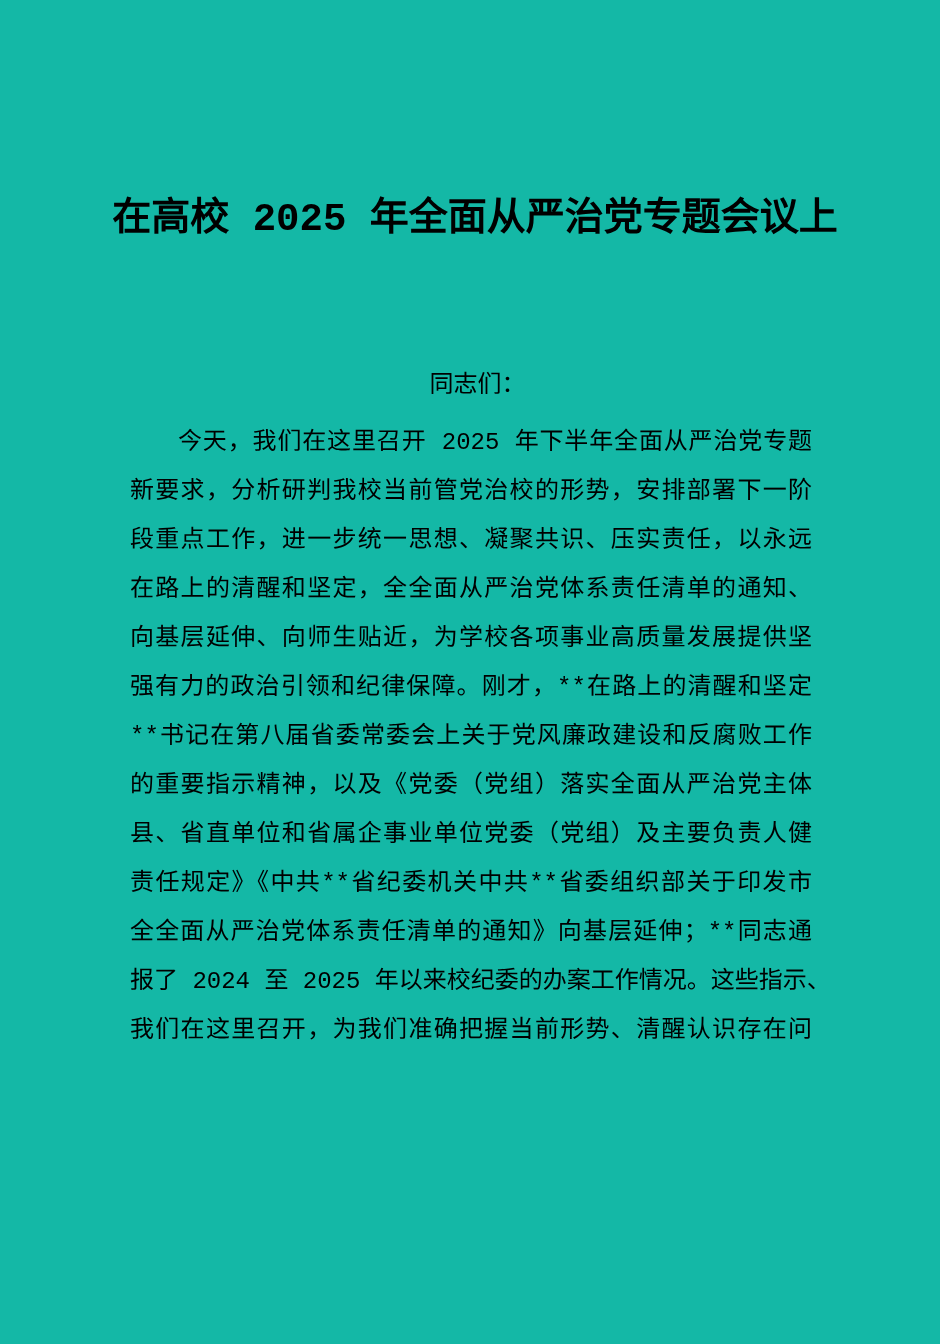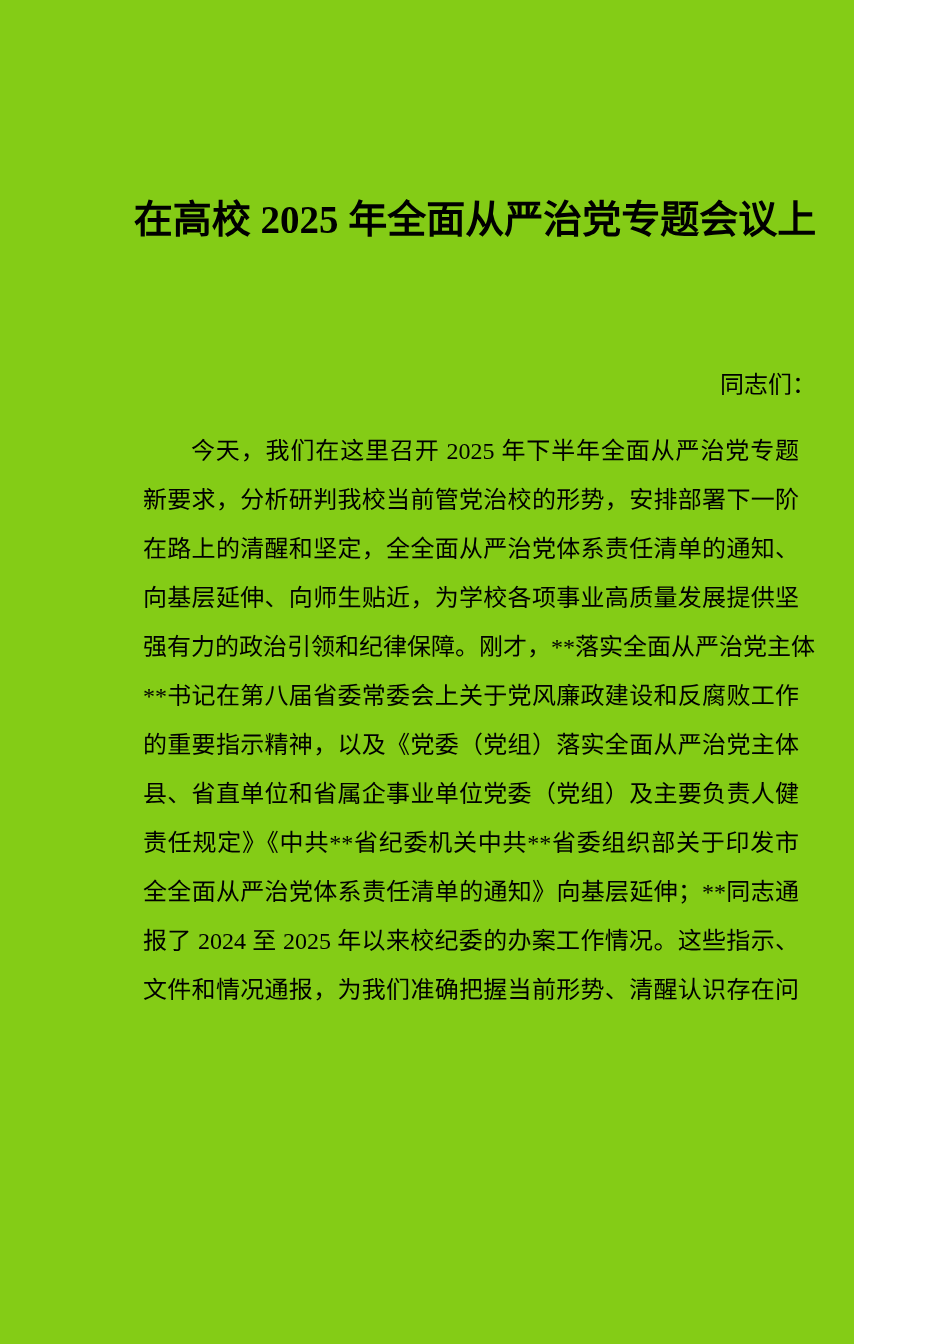--- a/index.html
+++ b/index.html
@@ -2,26 +2,26 @@
 <html lang="zh-CN"><head>
 <meta charset="utf-8">
 <style>
   html, body {
     margin: 0;
     padding: 0;
     background: #ffffff;
   }
   .page {
     position: relative;
-    width: 854px;
+    width: 940px;
     height: 1344px;
-    background: #84cc16;
+    background: #14b8a6;
     color: #000000;
     overflow: hidden;
-    font-family: Liberation Serif, serif;
+    font-family: Liberation Mono, monospace;
   }
   .doc-title {
     position: absolute;
     top: 196px;
     left: 0;
     width: 950px;
     margin: 0;
     text-align: center;
     font-size: 39px;
     line-height: 48px;
@@ -35,24 +35,24 @@
     position: absolute;
     top: 361px;
     left: 126px;
     width: 690px;
     font-size: 24px;
     line-height: 49px;
     color: #000000;
   }
   .salutation {
     margin: 0 0 8px 13px;
-    text-align: right;
+    text-align: center;
   }
   .paragraph {
-    margin: 17px;
+    margin: 4px;
   }
   .paragraph .line {
     text-align: justify;
     text-align-last: justify;
     white-space: nowrap;
   }
   .paragraph .line.first {
     text-indent: 48px;
   }
 </style>
@@ -63,26 +63,27 @@
 
   <h1 class="doc-title">
     <span class="title-line">在高校 2025 年全面从严治党专题会议上</span>
   </h1>
 
   <div class="doc-body">
     <p class="salutation">同志们：</p>
     <div class="paragraph">
         <div class="line first">今天，我们在这里召开 2025 年下半年全面从严治党专题</div>
         <div class="line">新要求，分析研判我校当前管党治校的形势，安排部署下一阶</div>
+        <div class="line">段重点工作，进一步统一思想、凝聚共识、压实责任，以永远</div>
         <div class="line">在路上的清醒和坚定，全全面从严治党体系责任清单的通知、</div>
         <div class="line">向基层延伸、向师生贴近，为学校各项事业高质量发展提供坚</div>
-        <div class="line">强有力的政治引领和纪律保障。刚才，**落实全面从严治党主体</div>
+        <div class="line">强有力的政治引领和纪律保障。刚才，**在路上的清醒和坚定</div>
         <div class="line">**书记在第八届省委常委会上关于党风廉政建设和反腐败工作</div>
         <div class="line">的重要指示精神，以及《党委（党组）落实全面从严治党主体</div>
         <div class="line">县、省直单位和省属企事业单位党委（党组）及主要负责人健</div>
         <div class="line">责任规定》《中共**省纪委机关中共**省委组织部关于印发市</div>
         <div class="line">全全面从严治党体系责任清单的通知》向基层延伸；**同志通</div>
         <div class="line">报了 2024 至 2025 年以来校纪委的办案工作情况。这些指示、</div>
-        <div class="line">文件和情况通报，为我们准确把握当前形势、清醒认识存在问</div>
+        <div class="line">我们在这里召开，为我们准确把握当前形势、清醒认识存在问</div>
       </div>
   </div>
 
 </div>
 
 </body></html>

